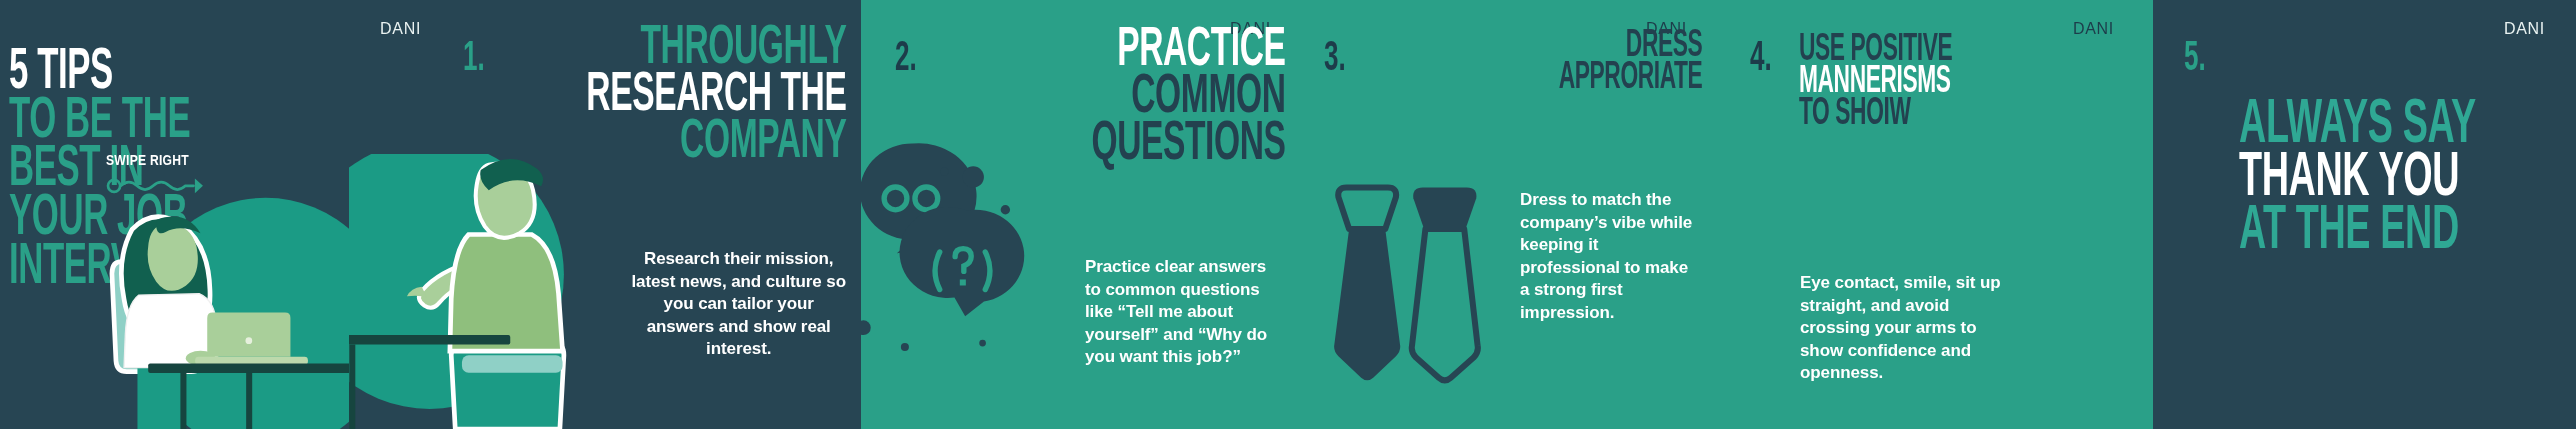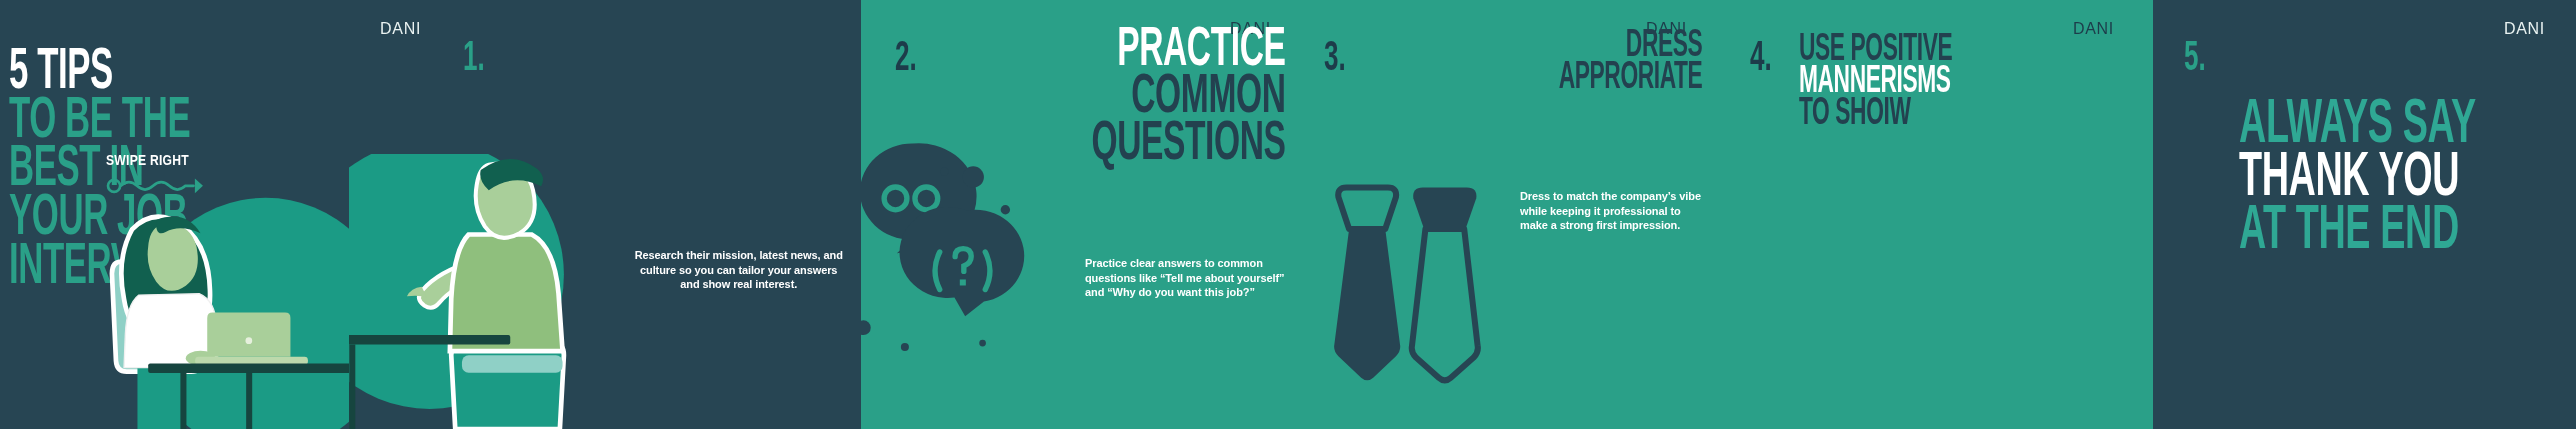--- a/index.html
+++ b/index.html
@@ -46,21 +46,21 @@
   .headline.left { transform-origin:left top; text-align:left; }
   .hl-white { color:#ffffff; }
   .hl-teal  { color:#2aa088; }
   .hl-dark  { color:#23414f; }
   .hl-teal-l{ color:#2fa894; }
 
   .body {
     font-family:"Liberation Sans", sans-serif;
     font-weight:bold;
     color:#ffffff;
-    font-size:11px;
+    font-size:17px;
     line-height:1.33;
     letter-spacing:-0.1px;
   }
 
   
   #p1 { width:349px; }
   #p1 .t5 {
     position:absolute; left:9.4px; top:44px;
     font-size:58px; line-height:.78;
   }
@@ -153,20 +153,25 @@
         <rect x="148" y="286" width="9" height="94" fill="#16453f"></rect>
         <rect x="246" y="286" width="9" height="94" fill="#16453f"></rect>
       </svg>
     </div>
   </section>
 
   <section class="panel dark" id="p2">
     <div class="watermark ondark" style="left:31px;">DANI</div>
     <div class="stepnum teal" style="left:114px;">1.</div>
 
+    <div class="hl">
+      <div class="headline hl-teal nowrap">THROUGHLY</div>
+      <div class="headline hl-white nowrap">RESEARCH THE</div>
+      <div class="headline hl-teal nowrap">COMPANY</div>
+    </div>
 
     <div class="body">Research their mission, latest news, and culture so you can tailor your answers and show real interest.</div>
 
     <div class="art">
       <svg width="322" height="275" viewBox="0 0 480 410">
         <circle cx="180" cy="180" r="200" fill="#1b9b85"></circle>
 
         <path d="M246 160 q-52 14 -78 44 q-10 12 4 22 q12 8 22 -4 q22 -26 58 -34z" fill="#a9cf9a" stroke="#fff" stroke-width="6"></path>
         <path d="M168 198 q-16 2 -22 14 q20 -2 30 2z" fill="#a9cf9a"></path>
 
@@ -246,20 +251,21 @@
   <section class="panel green" id="p5">
     <div class="watermark onlight" style="right:31px;">DANI</div>
     <div class="stepnum dark" style="left:32px;">4.</div>
 
     <div class="hl">
       <div class="headline left hl-dark nowrap">USE POSITIVE</div>
       <div class="headline left hl-white nowrap">MANNERISMS</div>
       <div class="headline left hl-dark nowrap">TO SHOIW</div>
     </div>
 
+    <div class="body">Eye contact, smile, sit up straight, and avoid crossing your arms to show confidence and openness.</div>
   </section>
 
   <section class="panel dark" id="p6">
     <div class="edge"></div>
     <div class="watermark ondark" style="right:31px;">DANI</div>
     <div class="stepnum teal" style="left:39px;">5.</div>
 
     <div class="hl">
       <div class="headline left hl-teal-l nowrap">ALWAYS SAY</div>
       <div class="headline left hl-white nowrap">THANK YOU</div>

